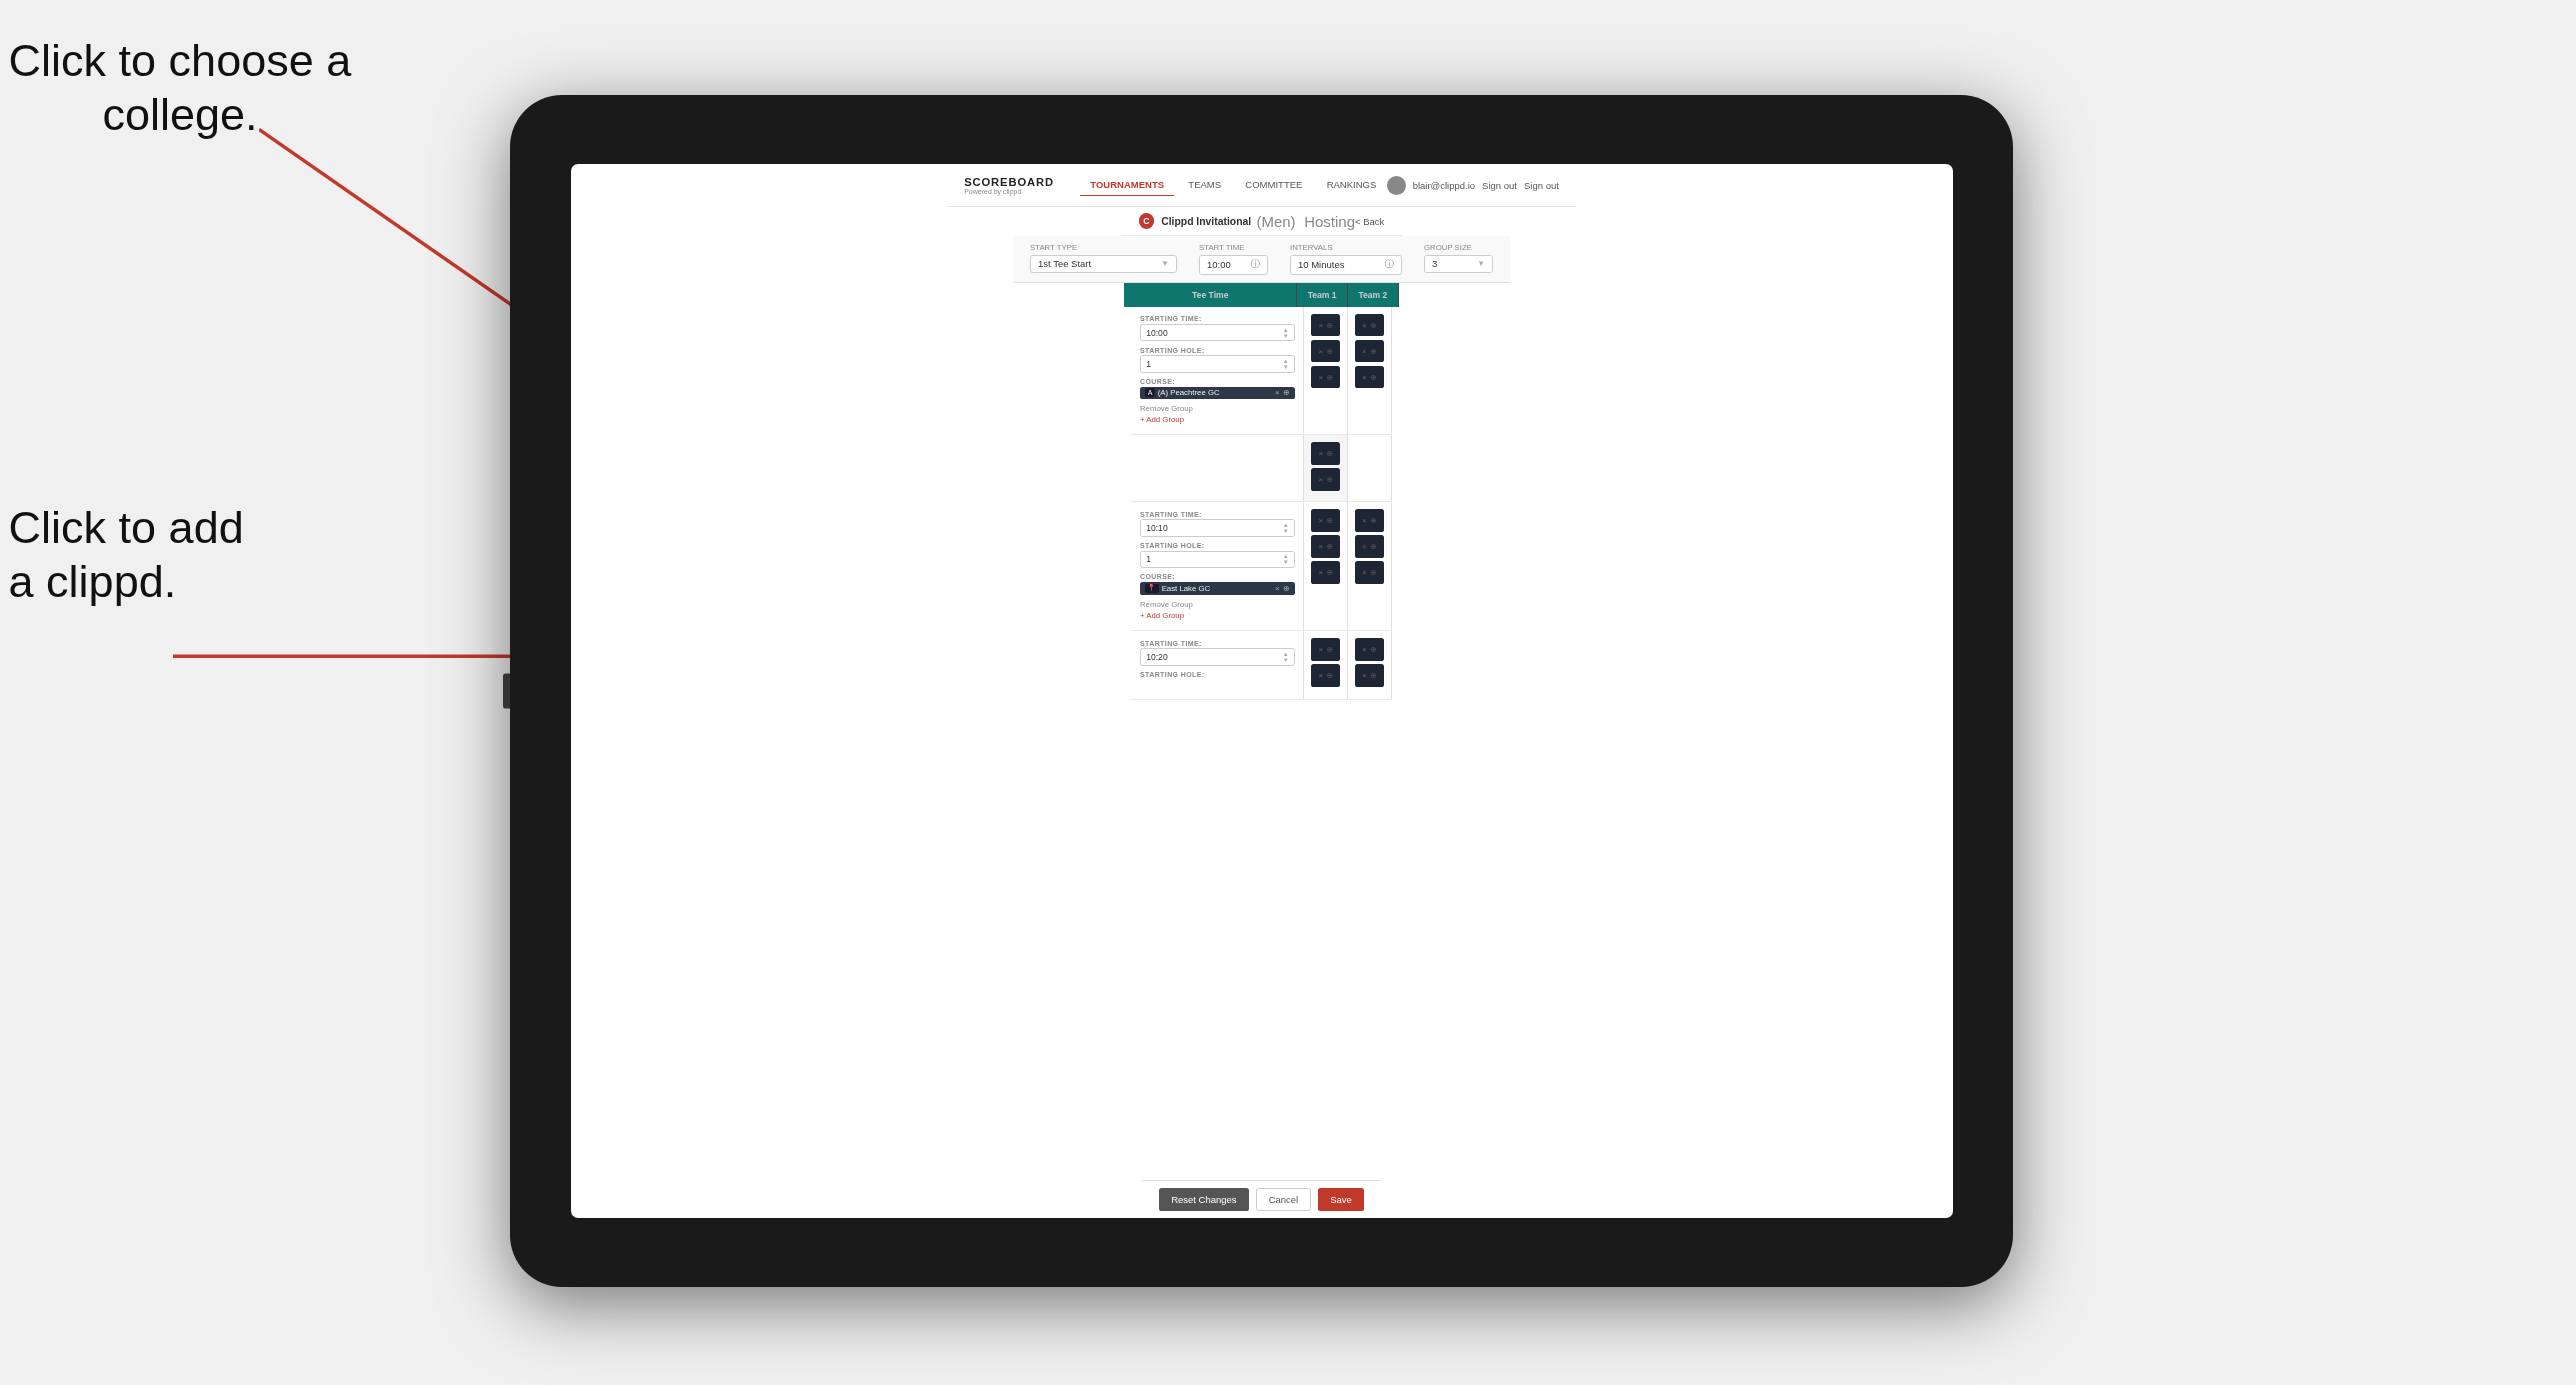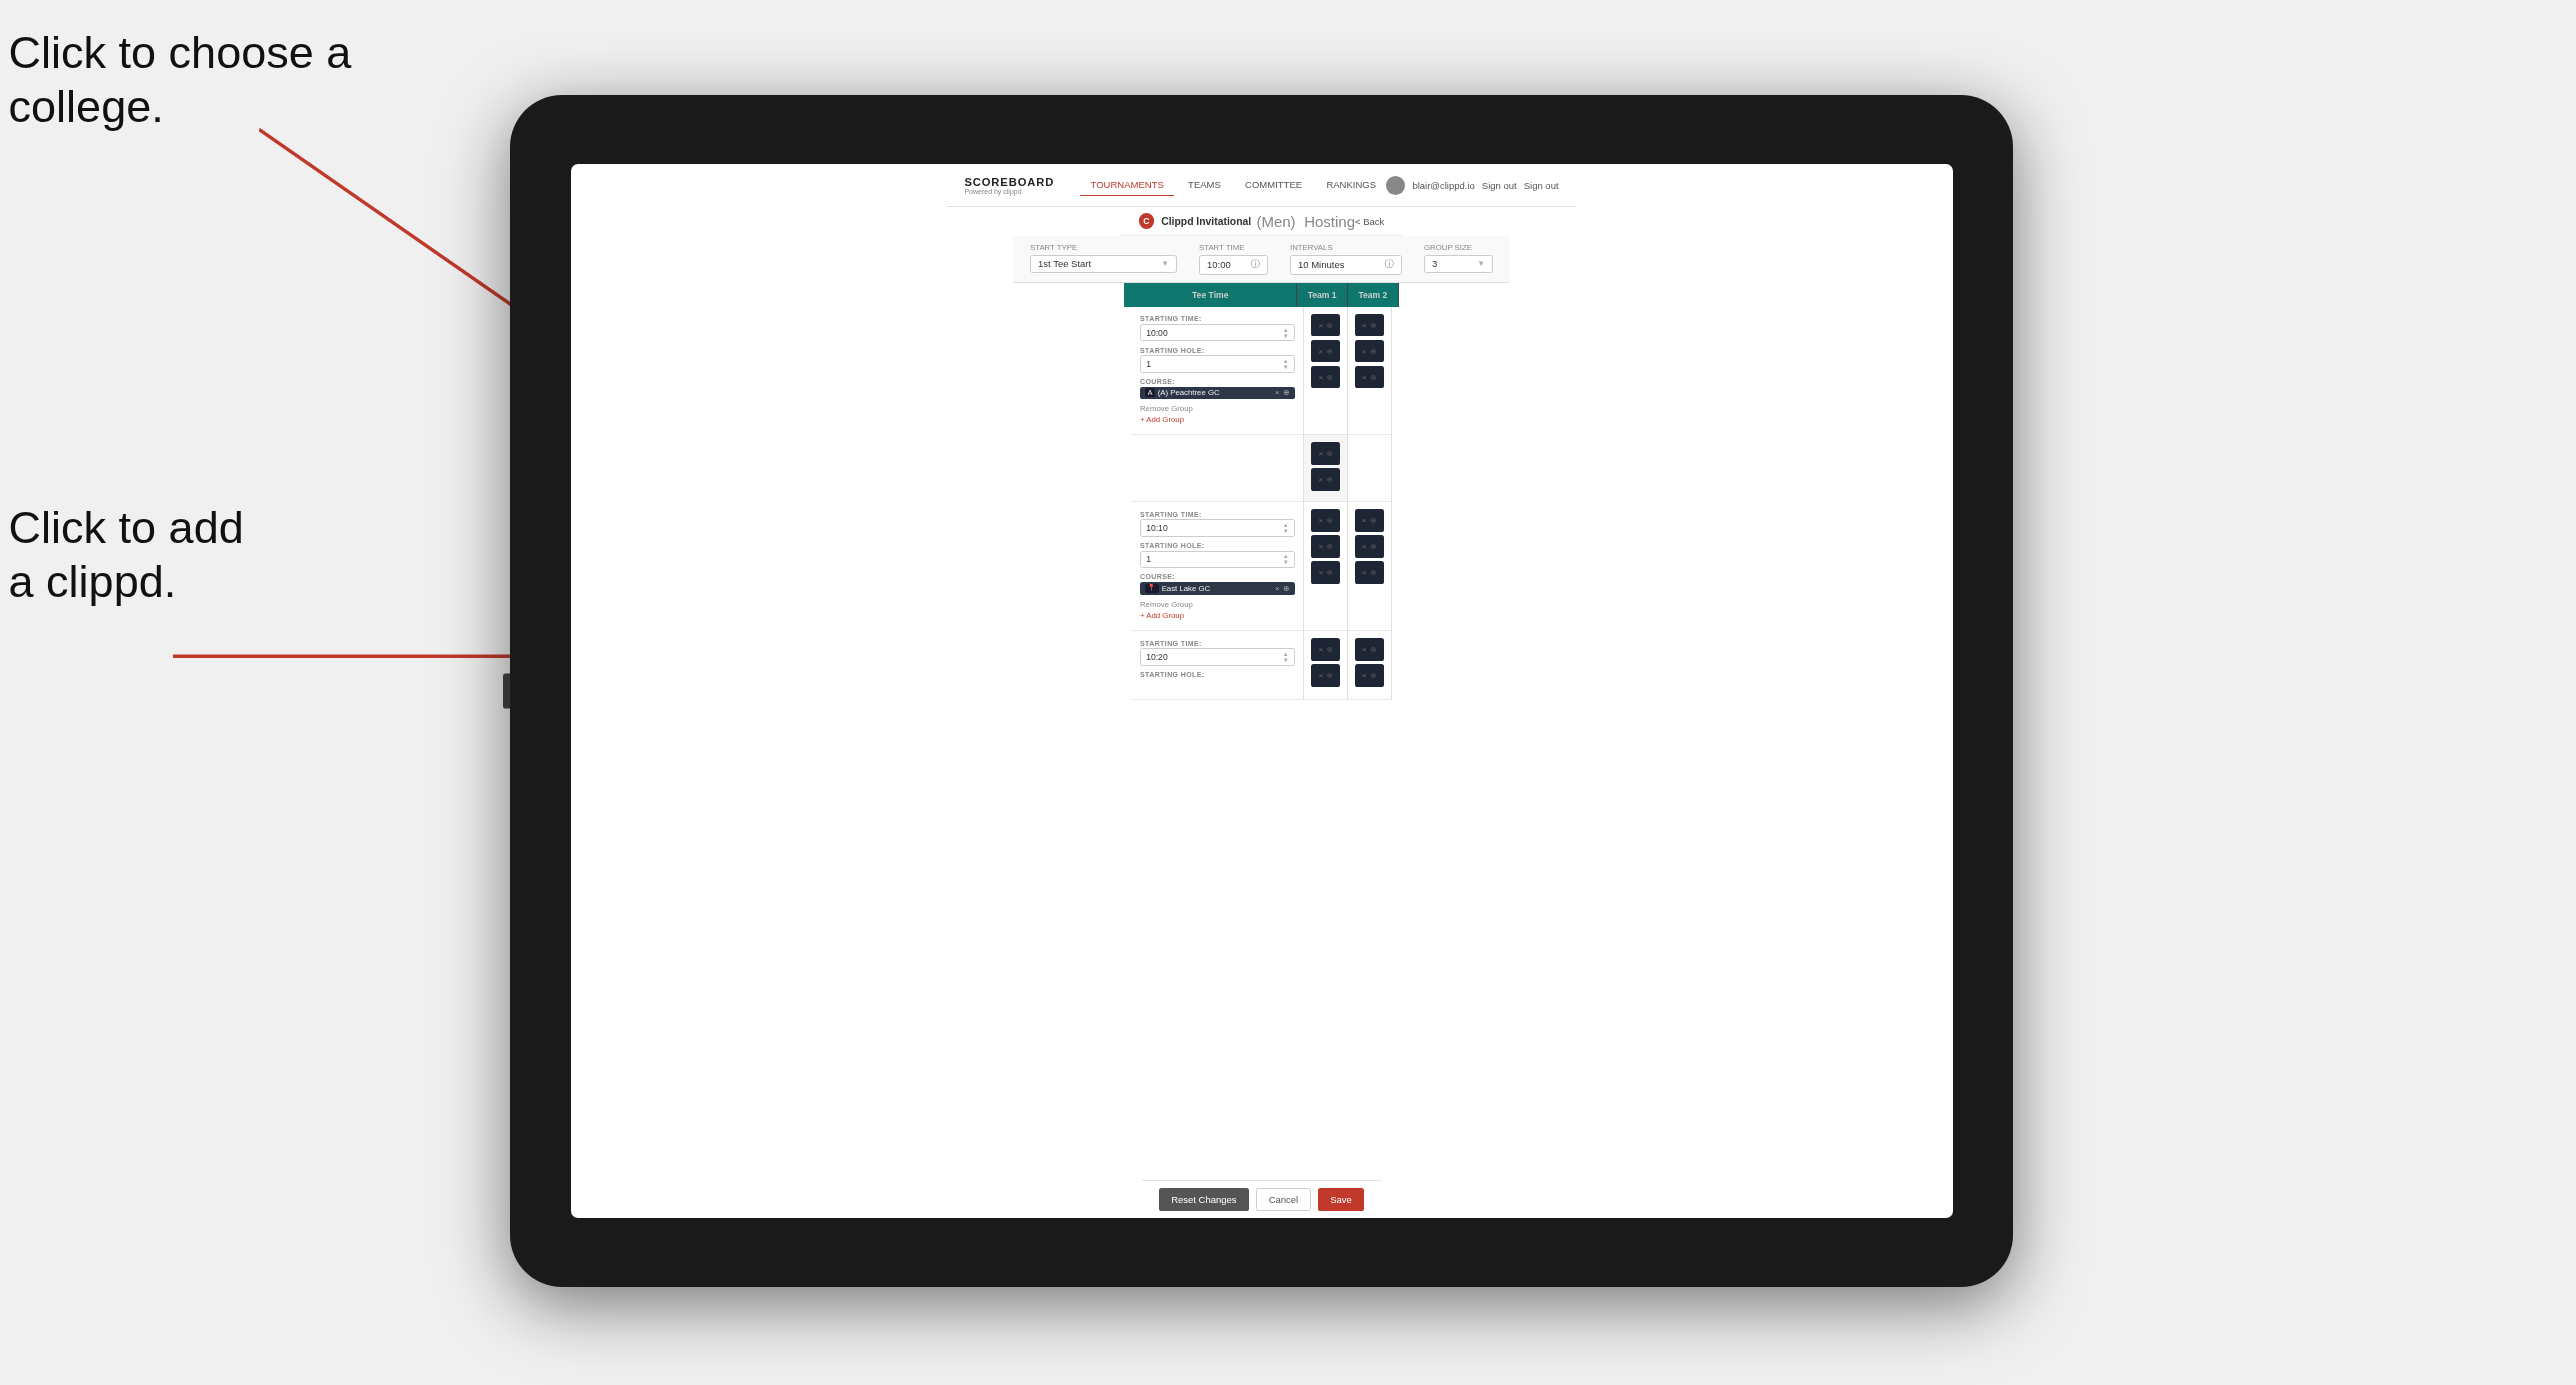--- a/index.html
+++ b/index.html
@@ -15,22 +15,23 @@
     
     .annotation {
       position: absolute;
       font-size: 45px;
       font-weight: 400;
       color: #111;
       line-height: 1.2;
     }
 
     .annotation-1 {
-      top: 26px;
+      top: 34px;
       left: 8.6px;
+      text-align: center;
     }
 
     .annotation-2 {
       top: 501px;
       left: 8.6px;
     }
 
     
     .arrow-svg {
       position: absolute;
@@ -102,21 +103,21 @@
       padding: 5.2px 10.4px;
       font-size: 9.5px;
       color: #555;
       cursor: pointer;
       border-bottom: 1.7px solid transparent;
     }
 
     .nav-link.active {
       color: #c0392b;
       border-bottom: 1.7px solid #c0392b;
-      font-weight: 400;
+      font-weight: 700;
     }
 
     .nav-right {
       display: flex;
       align-items: center;
       gap: 7px;
       font-size: 9.5px;
       color: #555;
     }
 

